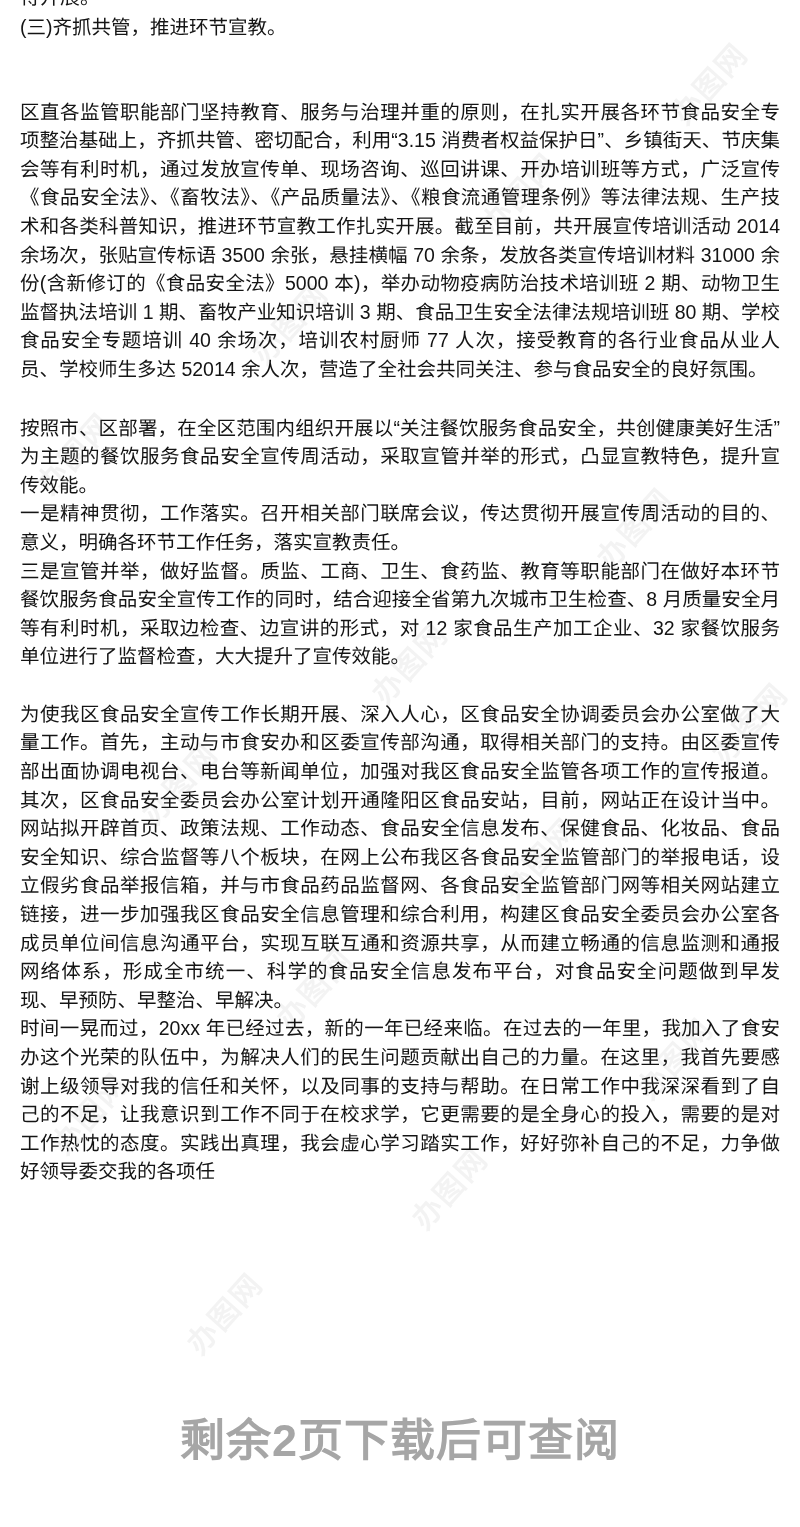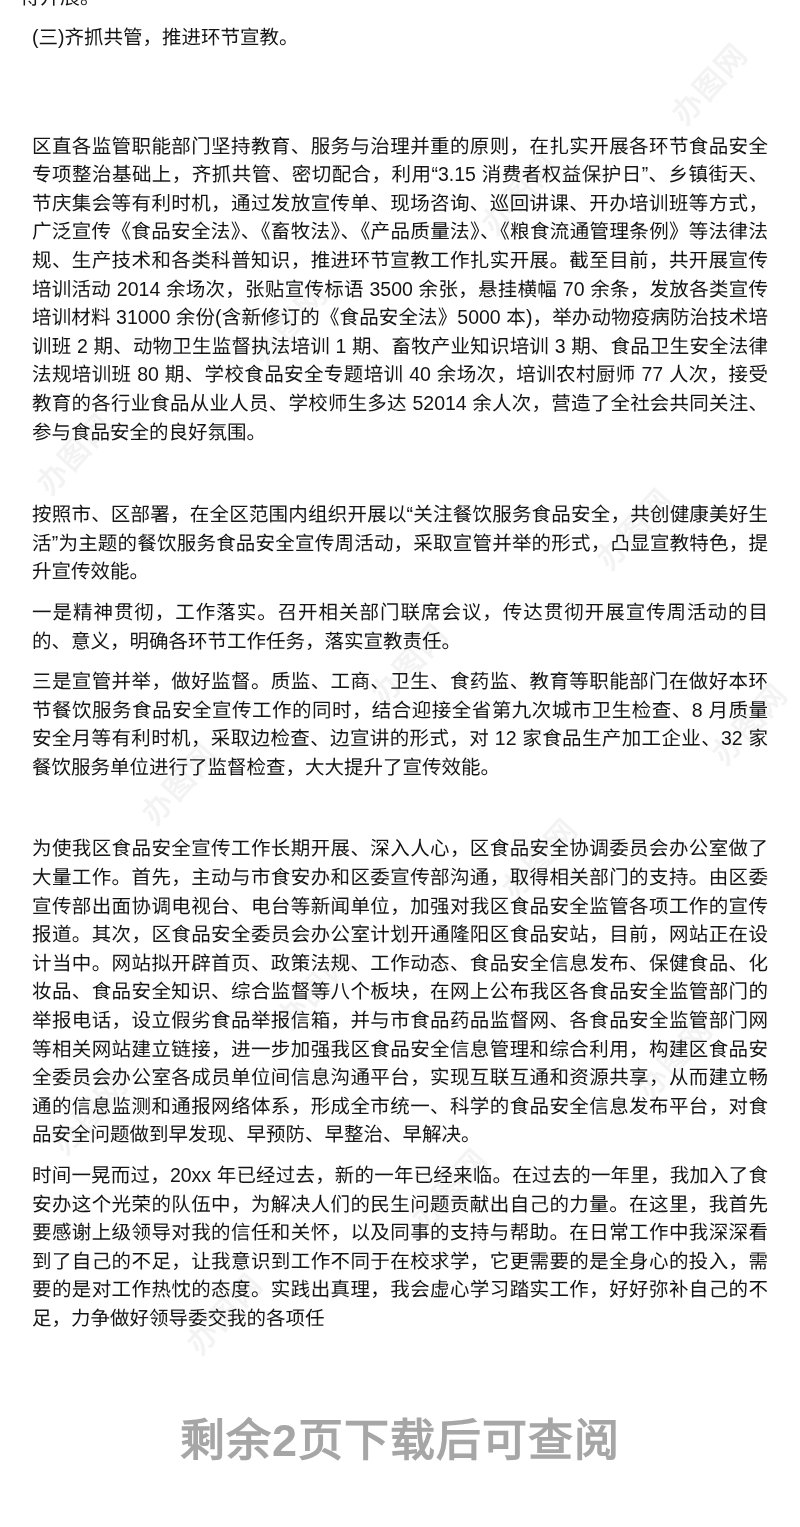--- a/index.html
+++ b/index.html
@@ -66,21 +66,21 @@
     position: absolute;
     top: -17px;
     left: 0;
     font-size: 20px;
     line-height: 28px;
     color: #161616;
     white-space: nowrap;
   }
 
   p.para {
-    margin: 12px;
+    margin: 0;
     font-size: 19.5px;
     line-height: 28.6px;
     color: #141414;
     text-align: justify;
     text-justify: inter-ideograph;
     letter-spacing: 0px;
     word-break: break-all;
   }
   p.para.heading-line { text-align: left; }
 

